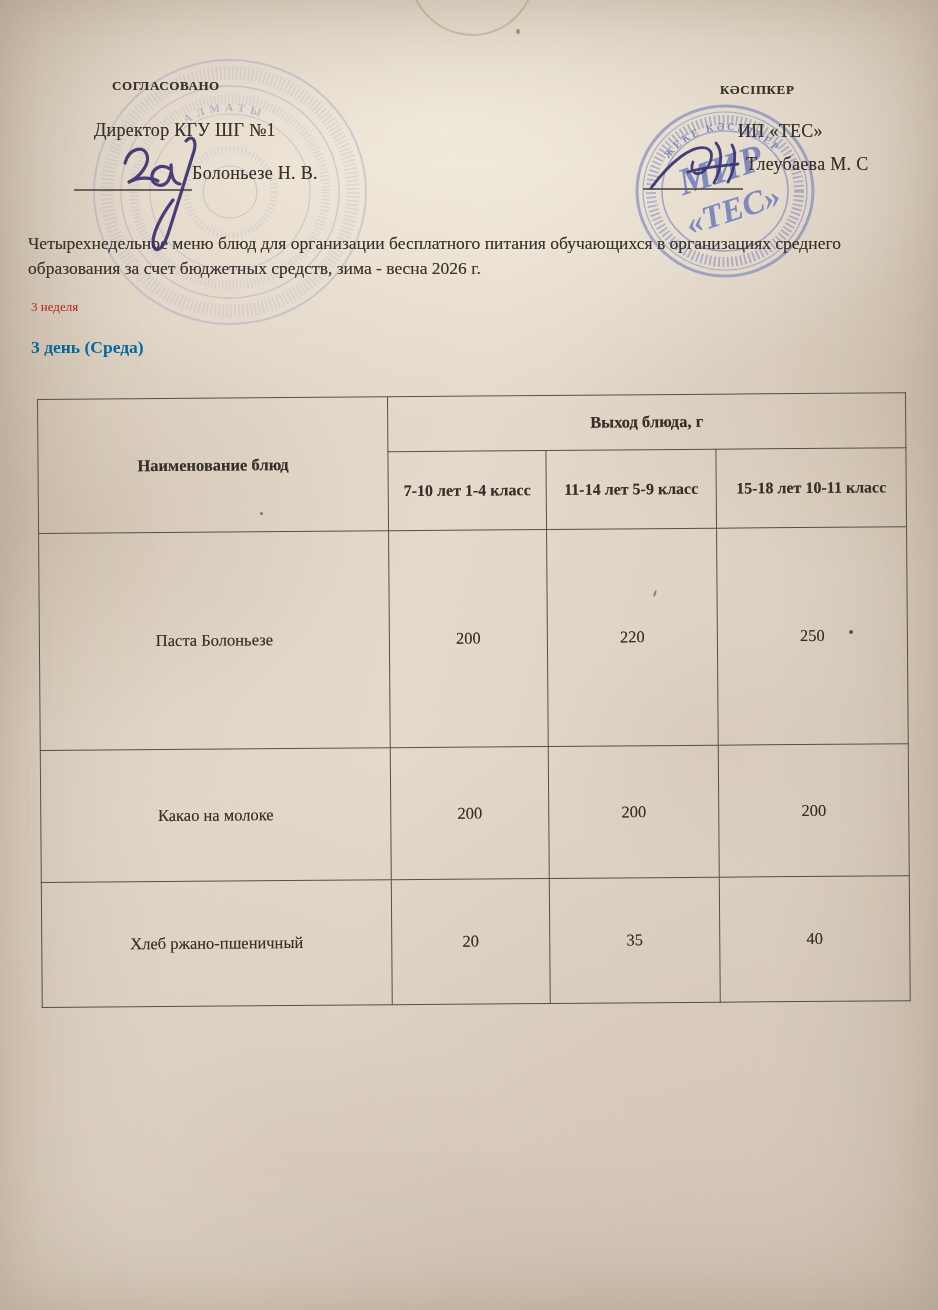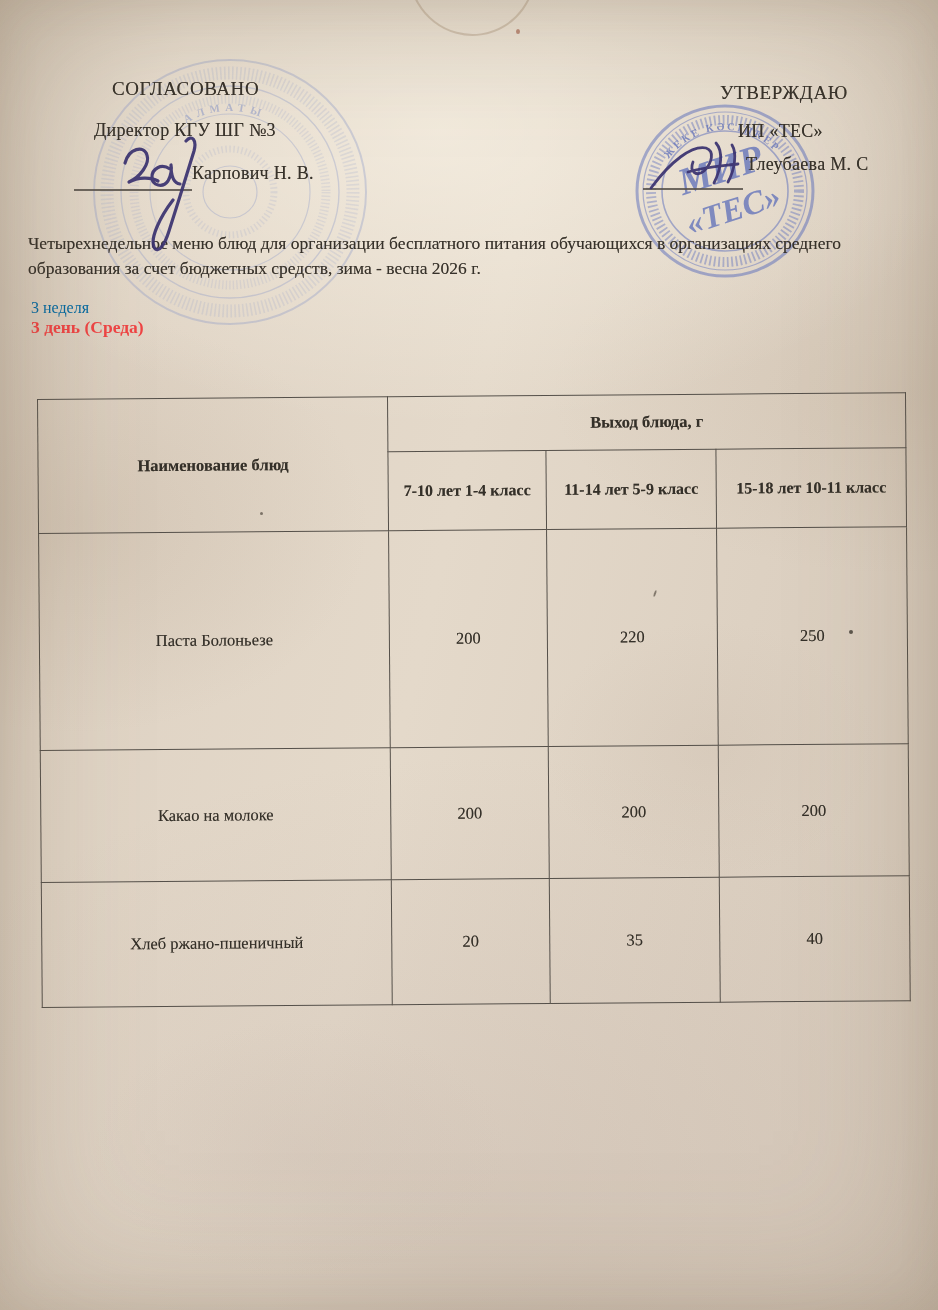--- a/index.html
+++ b/index.html
@@ -18,28 +18,28 @@
       linear-gradient(103deg,#d2c5b5 0%,#dfd3c4 16%,#e4d9ca 46%,#ddd1c2 72%,#d6c9ba 100%);
   }
   .vignette{position:absolute;inset:0;z-index:7;pointer-events:none;
     box-shadow:inset 0 0 150px rgba(110,88,62,.30), inset 0 0 40px rgba(120,95,70,.12);}
   .blotch{position:absolute;border-radius:50%;pointer-events:none;z-index:0;}
   .top-circle{position:absolute;left:408px;top:-96px;width:124px;height:128px;border-radius:50%;
     border:2px solid rgba(150,124,94,.30);transform:rotate(-8deg);z-index:1;}
   .speck{position:absolute;border-radius:50%;z-index:5;}
 
   .txt{position:absolute;color:#37322b;z-index:3;text-shadow:0 0 .6px rgba(66,56,44,.55);white-space:nowrap;}
-  .t-title{font-weight:normal;font-size:19px;letter-spacing:.6px;}
+  .t-title{font-weight:bold;font-size:13px;letter-spacing:.6px;}
   .t-line{font-size:18px;letter-spacing:.3px;}
   .uline{position:absolute;height:1.5px;background:#57514a;opacity:.85;z-index:3;}
 
   .para{position:absolute;left:28px;top:231px;width:884px;font-size:17.5px;line-height:1.43;
     color:#37322b;z-index:3;text-shadow:0 0 .6px rgba(66,56,44,.5);white-space:normal;}
-  .week{position:absolute;left:31px;top:299px;font-size:16px;color:#0369a1;z-index:3;}
-  .day{position:absolute;left:31px;top:317px;font-size:17.5px;font-weight:bold;color:#ef4444;z-index:3;}
+  .week{position:absolute;left:31px;top:299px;font-size:13px;color:#b91c1c;z-index:3;}
+  .day{position:absolute;left:31px;top:337px;font-size:17.5px;font-weight:bold;color:#0369a1;z-index:3;}
 
   .stamp{position:absolute;z-index:2;pointer-events:none;}
   .sigsvg{position:absolute;inset:0;z-index:4;pointer-events:none;}
 
   .tablewrap{position:absolute;left:37px;top:399px;z-index:3;transform:rotate(-.45deg);transform-origin:0 0;}
   table.menu{border-collapse:collapse;table-layout:fixed;width:868px;color:#343029;
     text-shadow:0 0 .6px rgba(60,50,40,.5);}
   table.menu td{border:1.5px solid #55504a;text-align:center;vertical-align:middle;padding:2px 6px;overflow:hidden;}
   tr.h1 td{height:50px;font-weight:bold;font-size:16.5px;}
   tr.h2 td{height:74px;font-weight:bold;font-size:16px;}
@@ -90,25 +90,25 @@
       <textPath href="#rightArc" startOffset="18%">ЖЕКЕ КӘСІПКЕР</textPath>
     </text>
     <g transform="rotate(-18 97 93)" fill="#4f63b8" font-family="Liberation Serif, serif" font-style="italic" font-weight="bold" text-anchor="middle" opacity=".85">
       <text x="99" y="84" font-size="38">МИР</text>
       <text x="99" y="124" font-size="33">«ТЕС»</text>
     </g>
   </g>
 </svg>
 
 <div class="txt t-title" style="left:112px;top:78px;">СОГЛАСОВАНО</div>
-<div class="txt t-line" style="left:94px;top:120px;">Директор КГУ ШГ №3</div>
+<div class="txt t-line" style="left:94px;top:120px;">Директор КГУ ШГ №1</div>
 <div class="uline" style="left:74px;top:189px;width:118px;"></div>
-<div class="txt t-line" style="left:192px;top:163px;">Карпович Н. В.</div>
+<div class="txt t-line" style="left:192px;top:163px;">Болоньезе Н. В.</div>
 
-<div class="txt t-title" style="left:720px;top:82px;">УТВЕРЖДАЮ</div>
+<div class="txt t-title" style="left:720px;top:82px;">КӘСІПКЕР</div>
 <div class="txt t-line" style="left:738px;top:121px;text-align:center;">ИП «ТЕС»</div>
 <div class="uline" style="left:643px;top:188px;width:100px;"></div>
 <div class="txt t-line" style="left:746px;top:154px;">Тлеубаева М. С</div>
 
 <svg class="sigsvg" width="938" height="1310" viewBox="0 0 938 1310">
   <g stroke="#3a3270" fill="none" stroke-linecap="round" stroke-linejoin="round" opacity=".92">
     <g stroke-width="3.2">
       <path d="M125,163 C129,148 144,145 147,155 C150,164 140,177 129,182 C138,177 151,177 158,181"></path>
       <path d="M170,169 C161,163 152,169 152,177 C152,186 163,188 168,181 C171,176 172,169 171,165 C171,174 173,183 180,184"></path>
       <path d="M186,141 C192,134 197,140 194,151 C187,174 177,206 169,231 C165,244 158,255 154,247 C150,238 160,217 173,200"></path>

